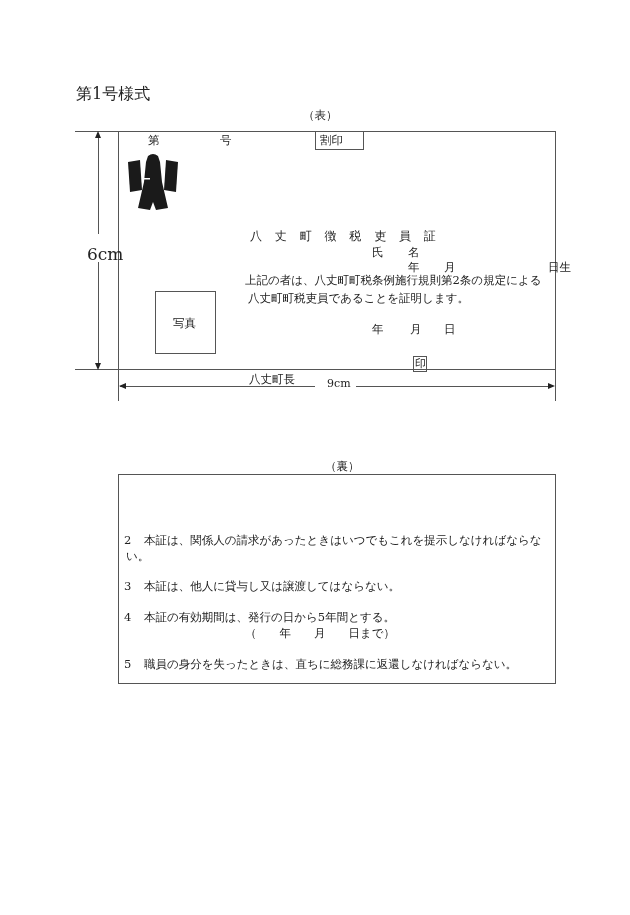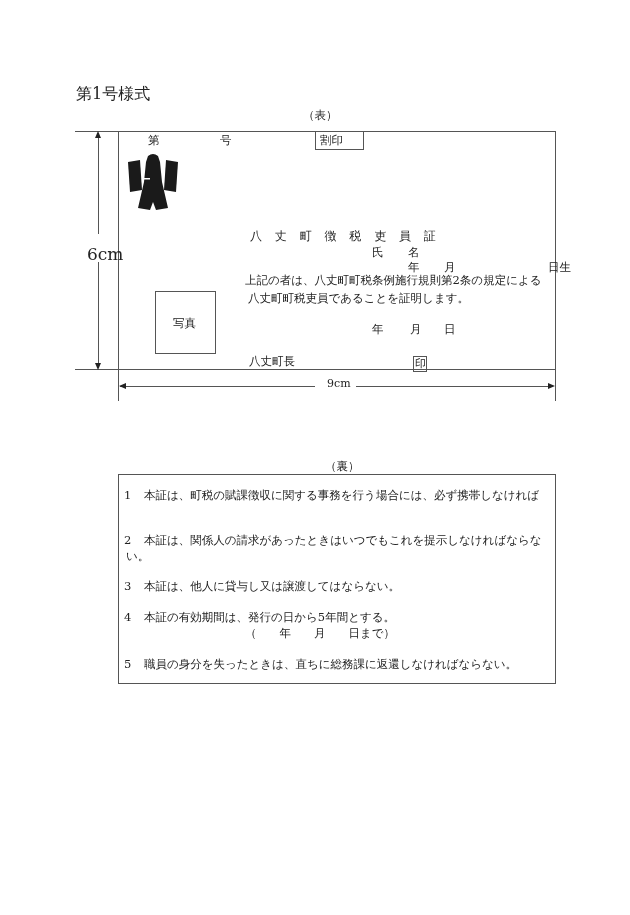--- a/index.html
+++ b/index.html
@@ -70,21 +70,21 @@
   <div class="abs" style="left:234px; top:291px;margin-left:14px;">八丈町町税吏員であることを証明します。</div>
 
   <div class="box" style="left:155px; top:291px; width:61px; height:63px;">
     <div class="abs" style="left:17px; top:24px;">写真</div>
   </div>
 
   <div class="abs" style="left:372px; top:322px;">年</div>
   <div class="abs" style="left:410px; top:322px;">月</div>
   <div class="abs" style="left:444px; top:322px;">日</div>
 
-  <div class="abs" style="left:249px; top:354px;">八丈町長</div>
+  <div class="abs" style="left:249px; top:372px;">八丈町長</div>
 
   <div class="box" style="left:413px; top:356px; width:14px; height:16px;">
     <div class="abs" style="left:1px; top:-1px; font-size:11px;">印</div>
   </div>
 
   <div class="line-v" style="left:98px; top:134px; height:100px;"></div>
   <div class="line-v" style="left:98px; top:262px; height:104px;"></div>
   <div class="arrow-up" style="left:95px; top:131px;"></div>
   <div class="arrow-down" style="left:95px; top:363px;"></div>
   <div class="abs" style="left:87px; top:244px; font-size:17px;">6cm</div>
@@ -94,21 +94,20 @@
   <div class="arrow-left" style="left:119px; top:383px;"></div>
   <div class="arrow-right" style="left:548px; top:383px;"></div>
   <div class="abs" style="left:327px; top:377px; font-size:11px;">9cm</div>
 </div>
 
 <div class="abs" style="left:325px; top:459px;">（裏）</div>
 
 <div class="back-box"></div>
 
 <div class="rule" style="top:487px;">
-  <div><span class="num">1</span><span>本証は、町税の賦課徴収に関する事務を行う場合には、必ず携帯しなければ</span></div>
 </div>
 
 <div class="rule" style="top:532px;">
   <div><span class="num">2</span><span>本証は、関係人の請求があったときはいつでもこれを提示しなければならな</span></div>
   <div style="padding-left:2px;">い。</div>
 </div>
 
 <div class="rule" style="top:578px;">
   <div><span class="num">3</span><span>本証は、他人に貸与し又は譲渡してはならない。</span></div>
 </div>

